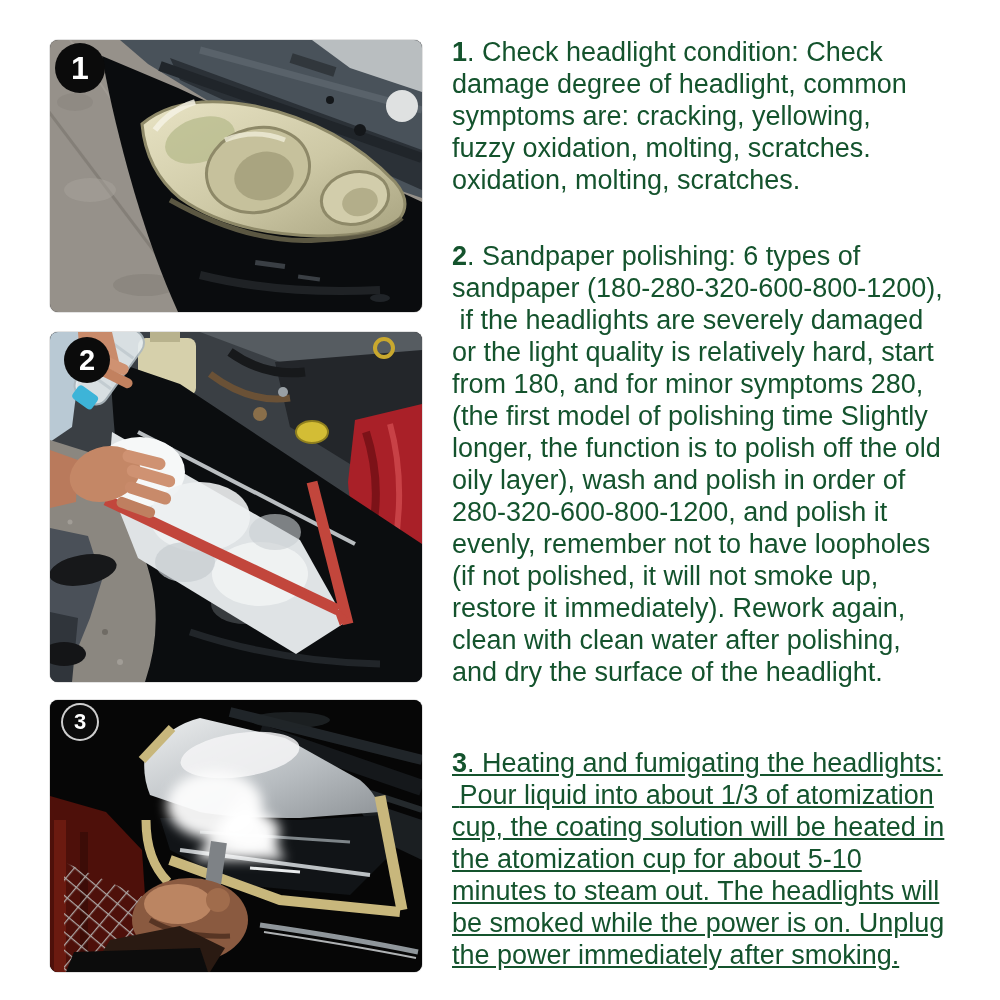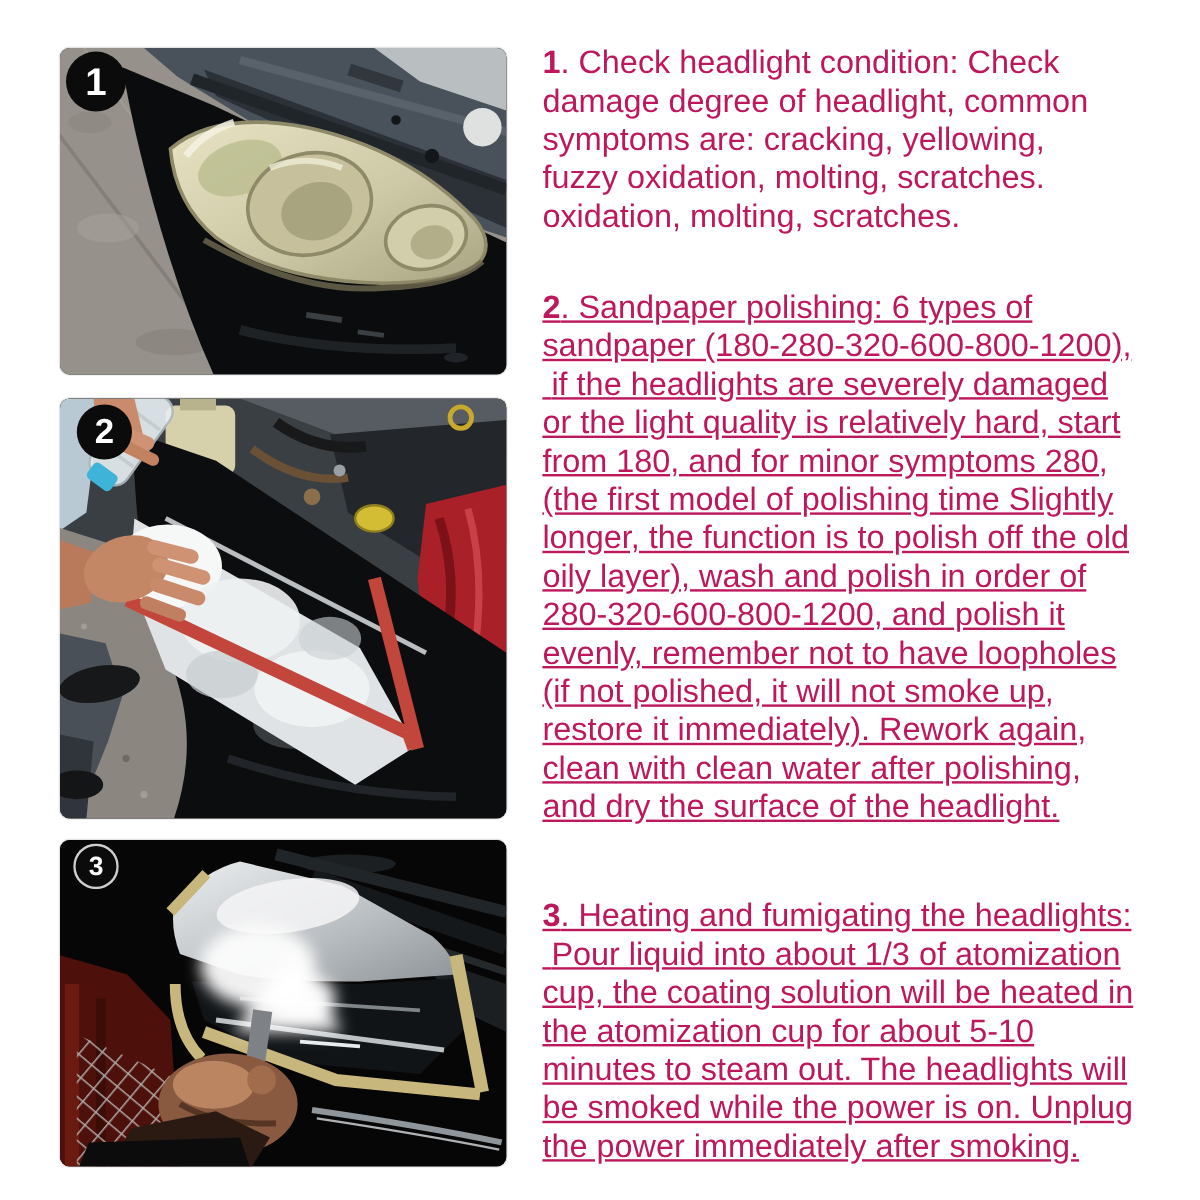--- a/index.html
+++ b/index.html
@@ -23,25 +23,25 @@
     font-weight:bold;line-height:1;
   }
   .badge1{left:5px;top:3px;width:50px;height:50px;font-size:32px;}
   .badge2{left:14px;top:5px;width:46px;height:46px;font-size:29px;}
   .badge3{left:11px;top:3px;width:38px;height:38px;font-size:22px;
           box-shadow:inset 0 0 0 2px rgba(255,255,255,.8);}
   
   .step-text{
     position:absolute;left:452px;width:545px;margin:0;
     font-size:27px;line-height:32px;white-space:pre-wrap;
-    letter-spacing:0px;color:#be185d;
+    letter-spacing:0px;color:#14532d;
   }
   .step-text .step-num{font-weight:bold;}
   .text1{top:36px;}
-  .text2{top:240px;text-decoration:underline;}
+  .text2{top:240px;}
   .text3{top:747px;text-decoration:underline;}
 </style>
 </head>
 <body>
 
 <div class="canvas">
 
   <figure class="photo photo1">
     <svg viewBox="0 0 372 272" xmlns="http://www.w3.org/2000/svg">
       <defs>

